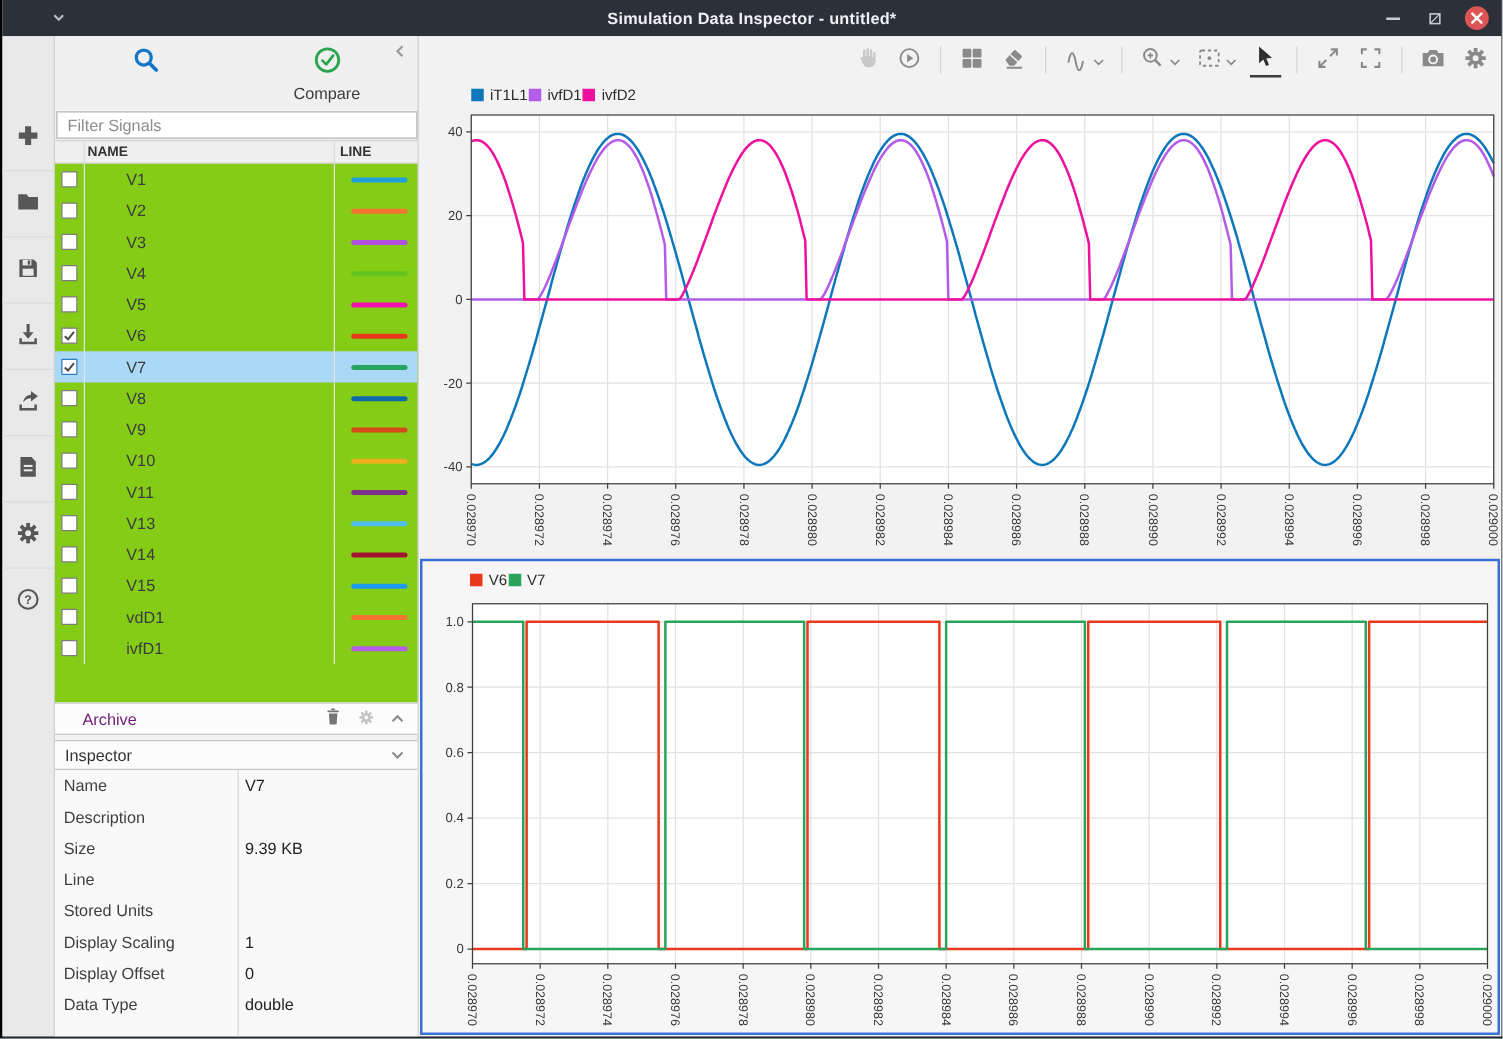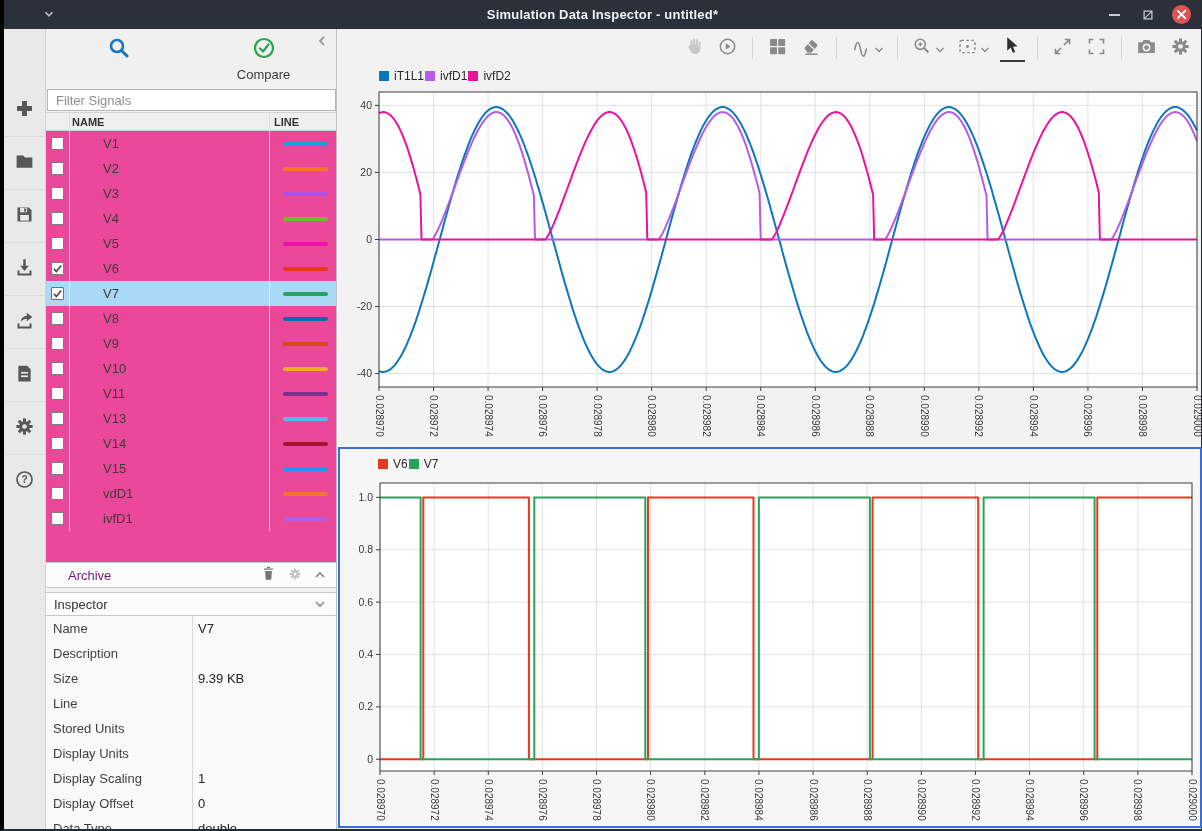--- a/index.html
+++ b/index.html
@@ -1,18 +1,18 @@
 <!DOCTYPE html>
 <html><head>
 <meta charset="utf-8">
 <style>
   * { margin:0; padding:0; box-sizing:border-box; }
   html,body { width:1202px; height:831px; overflow:hidden; }
   body { font-family:"Liberation Sans", sans-serif; font-size:13px; color:#333; background:#f2f2f2; }
-  .window { position:relative; width:1202px; height:831px; border-left:4px solid #000000; border-right:1px solid #252a33; border-bottom:2px solid #252a33; background:#f2f2f2; }
+  .window { position:relative; width:1202px; height:831px; border-left:2px solid #000000; border-right:1px solid #252a33; border-bottom:2px solid #252a33; background:#f2f2f2; }
 
   
   .titlebar { position:relative; height:29px; background:#2b303b; display:flex; align-items:center; }
   .titlebar .menu-chevron { position:absolute; left:38px; top:7px; cursor:pointer; }
   .titlebar .title { flex:1; text-align:center; color:#eef1f4; font-weight:bold; font-size:13px; letter-spacing:.2px; }
   .win-controls { position:absolute; right:10px; top:0; height:29px; display:flex; align-items:center; gap:14px; }
   .winbtn { width:20px; height:20px; display:flex; align-items:center; justify-content:center; cursor:pointer; }
   .winbtn.minimize span { display:block; width:11px; height:2px; background:#c8cdd4; }
   .winbtn.close { width:19px; height:19px; border-radius:50%; background:#dd5454; }
 
@@ -33,21 +33,21 @@
   .collapse-btn { position:absolute; right:8px; top:5px; cursor:pointer; }
 
   .filter { position:absolute; left:1px; top:60px; width:289px; height:22px; border:1px solid #b4b4b4; background:#fff; font-size:13px; color:#333; padding:0 8px; font-family:"Liberation Sans",sans-serif; }
   .filter::placeholder { color:#8d8d8d; }
 
   .table-header { position:absolute; left:0; top:83px; width:100%; height:19px; background:#efefef; border-top:1px solid #d4d4d4; border-bottom:1px solid #cfcfcf; display:flex; align-items:center; font-size:11px; font-weight:bold; color:#333; }
   .table-header .h-check { width:24px; height:100%; border-right:1px solid #dcdcdc; }
   .table-header .h-name { flex:1; padding-left:2px; }
   .table-header .h-line { width:67px; border-left:1px solid #dcdcdc; padding-left:4px; height:100%; display:flex; align-items:center; }
 
-  .signal-rows { position:absolute; left:0; top:102px; width:100%; height:431px; background:#ec4899; overflow:hidden; }
+  .signal-rows { position:absolute; left:0; top:102px; width:100%; height:431px; background:#84cc16; overflow:hidden; }
   .srow { height:25px; display:flex; align-items:center; cursor:pointer; }
   .srow.selected { background:#a9d9f6; }
   .cb-col { width:24px; display:flex; align-items:center; justify-content:center; align-self:stretch; border-right:1px solid #e4e4e4; }
   .cbox { width:13px; height:13px; border:1px solid #7c7c7c; background:#fff; border-radius:1px; display:flex; align-items:center; justify-content:center; }
   .srow.selected .cbox { border-color:#2b7fc2; }
   .s-name { flex:1; padding-left:33px; color:#3b3b3b; }
   .line-col { width:67px; align-self:stretch; border-left:1px solid #e4e4e4; display:flex; align-items:center; }
   .swatch { width:45px; height:4px; border-radius:2px; margin-left:13px; }
 
   .archive-bar { position:absolute; left:0; top:533px; width:100%; height:26px; background:#fcfcfc; border-top:1px solid #c8c8c8; border-bottom:1px solid #c8c8c8; display:flex; align-items:center; }
@@ -421,24 +421,20 @@
           <div class="prow">
             <span class="p-key">Size</span>
             <span class="p-val">9.39 KB</span>
           </div>
           <div class="prow">
             <span class="p-key">Line</span>
             <span class="p-val"><span class="p-swatch" style="background:#27a45f"></span></span>
           </div>
           <div class="prow">
             <span class="p-key">Stored Units</span>
-            <span class="p-val"></span>
-          </div>
-          <div class="prow">
-            <span class="p-key">Display Units</span>
             <span class="p-val"></span>
           </div>
           <div class="prow">
             <span class="p-key">Display Scaling</span>
             <span class="p-val">1</span>
           </div>
           <div class="prow">
             <span class="p-key">Display Offset</span>
             <span class="p-val">0</span>
           </div>

